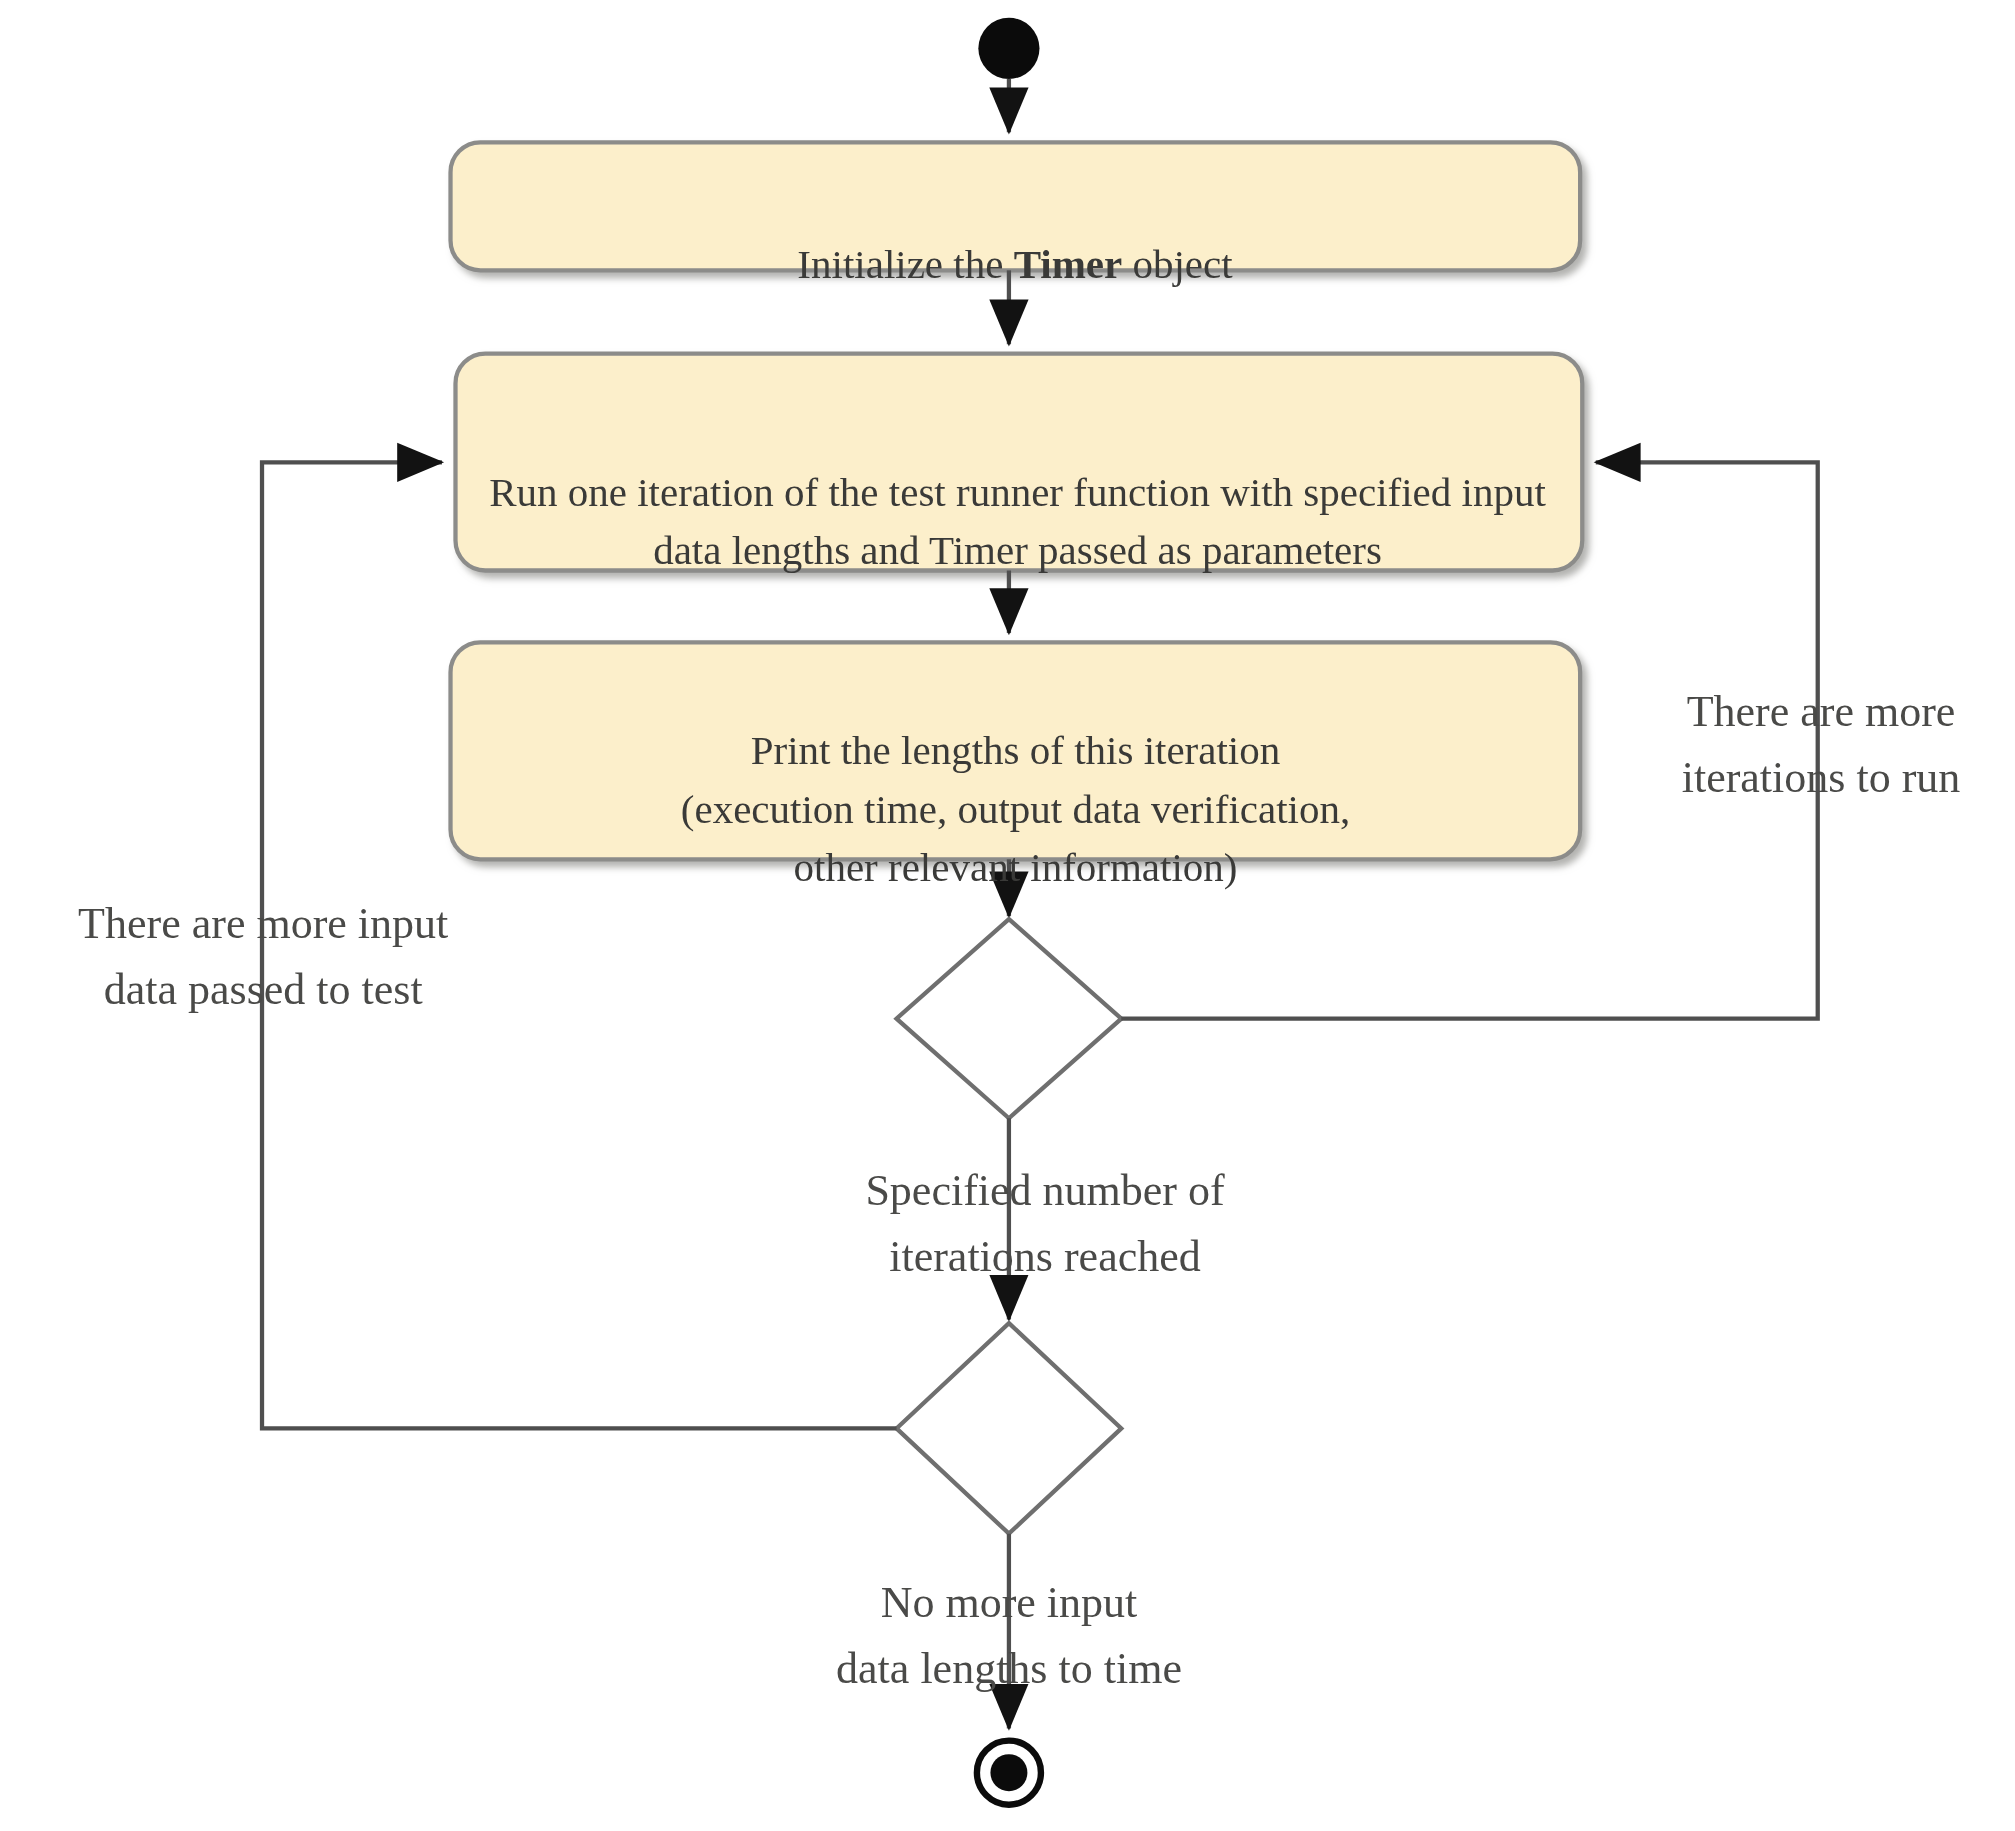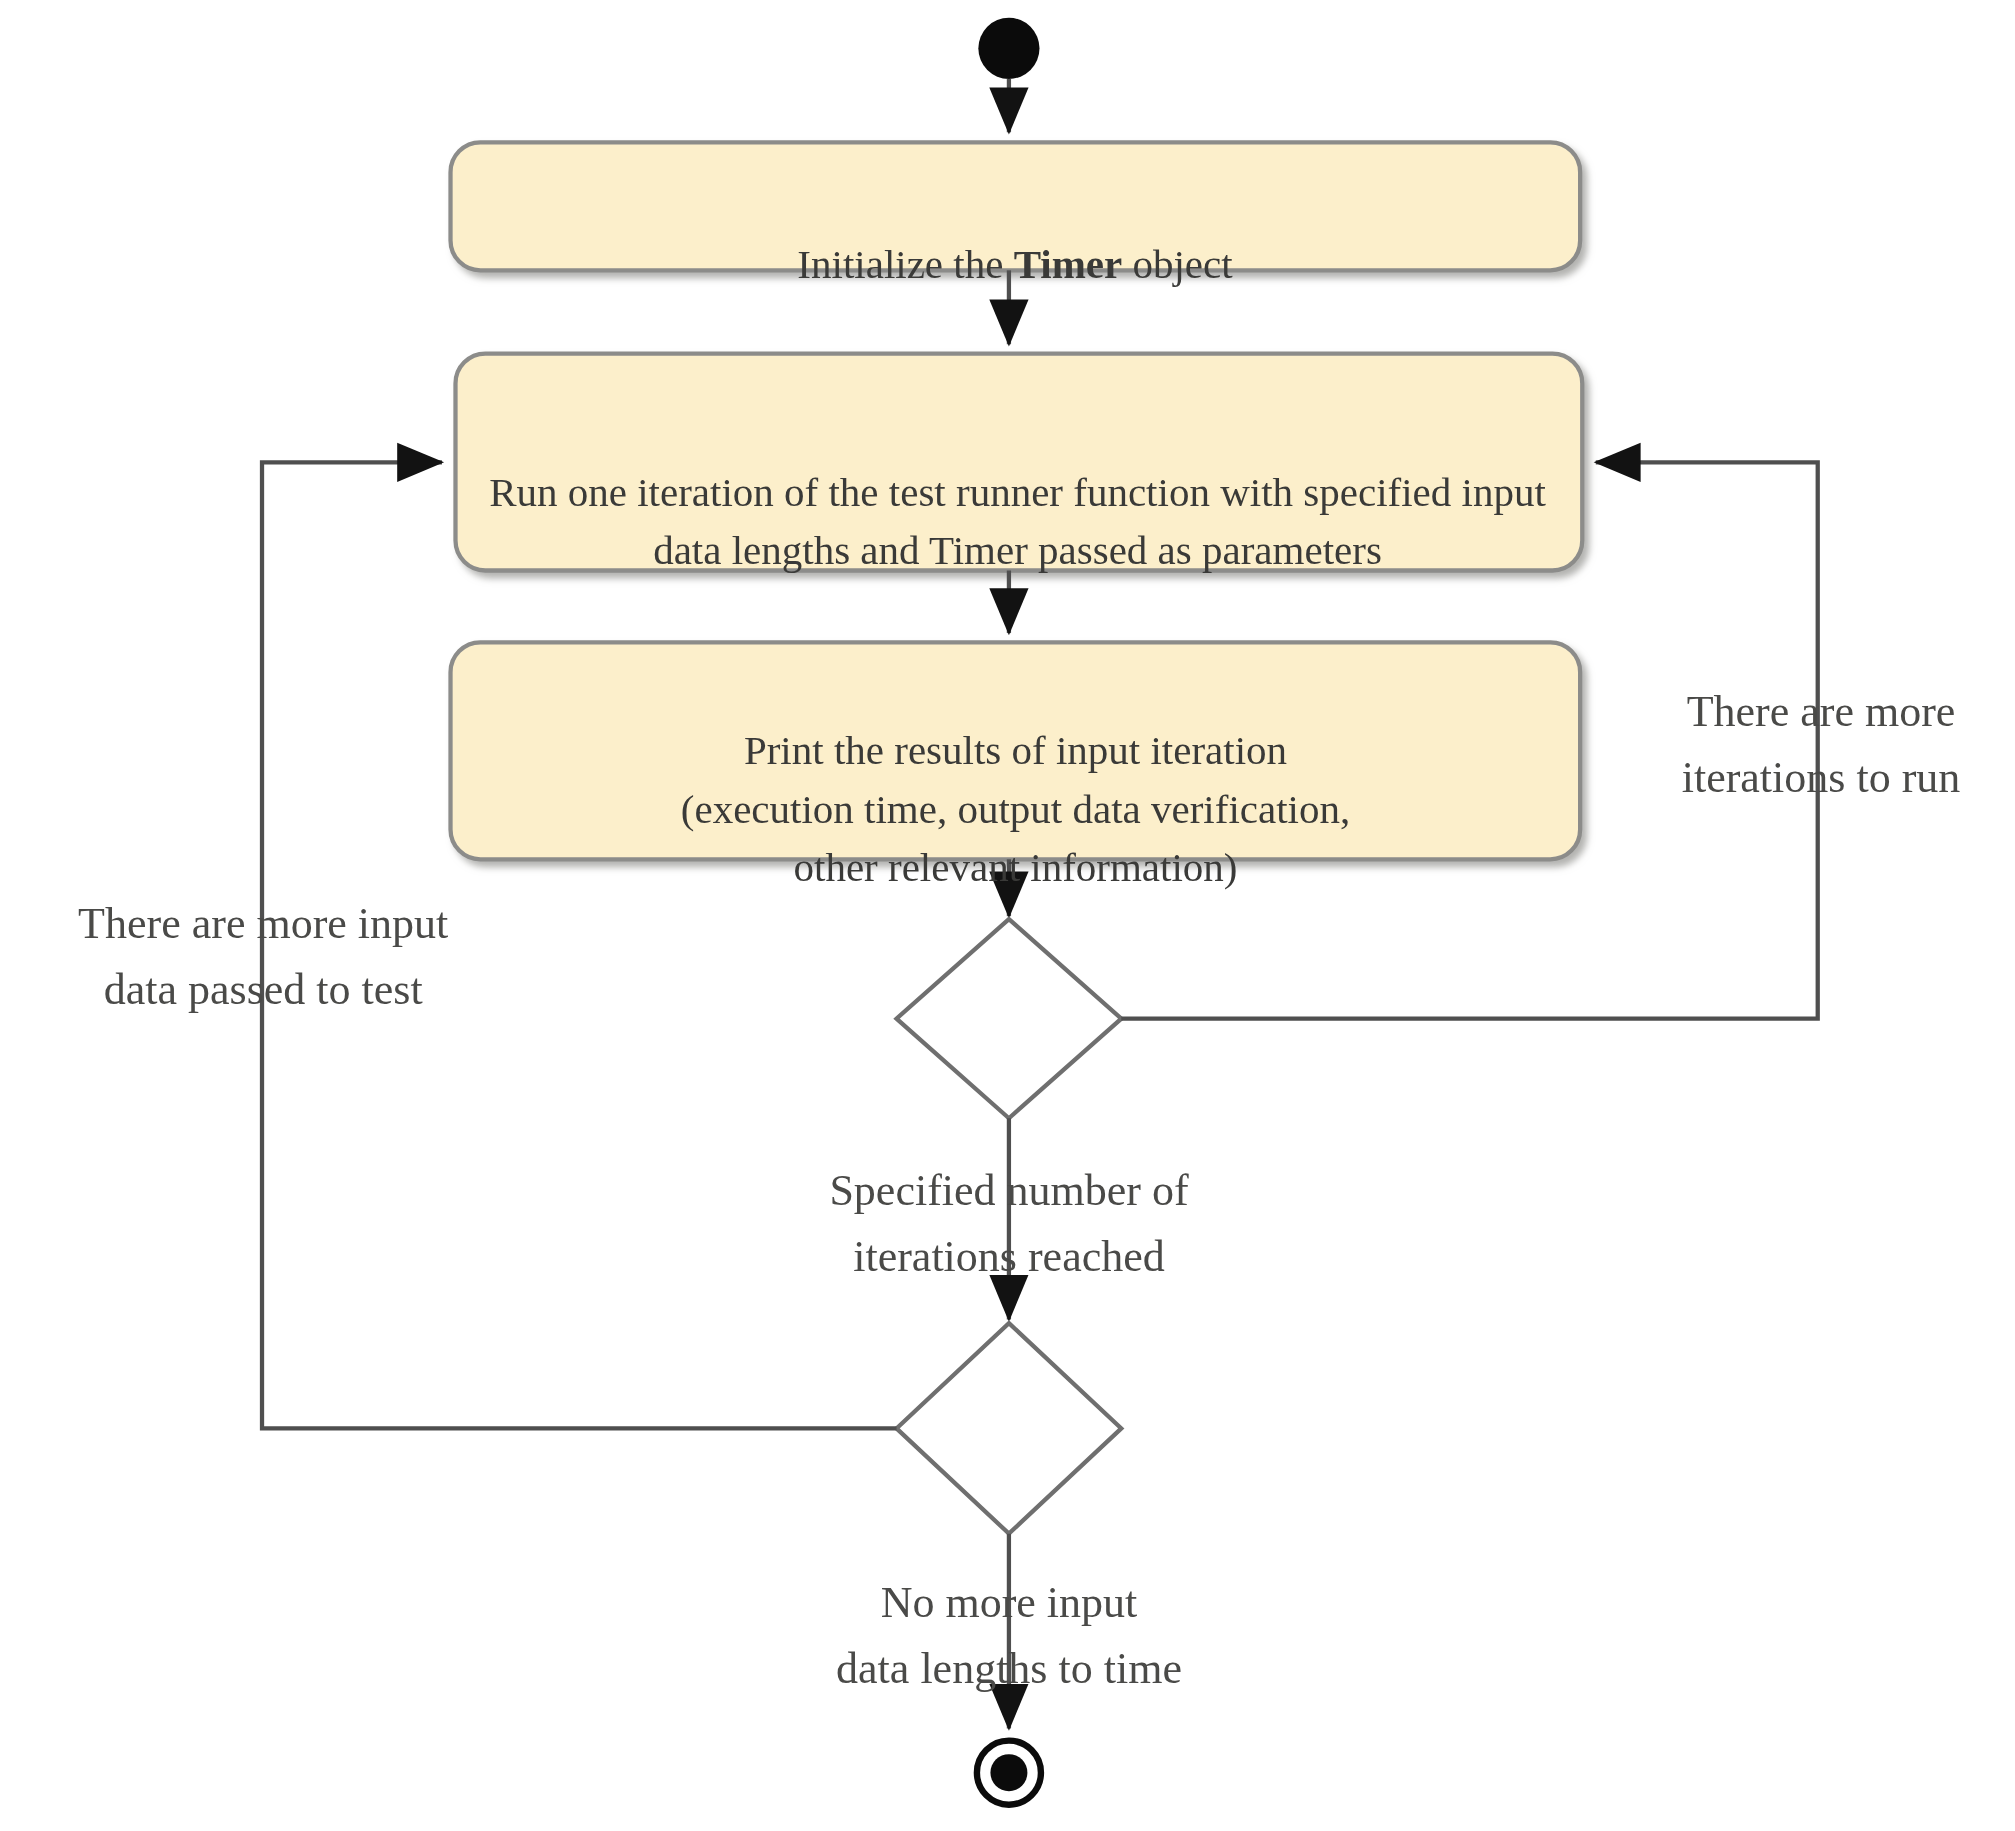--- a/index.html
+++ b/index.html
@@ -99,31 +99,31 @@
 
   <div class="node-text" style="left:484px; top:354px; width:1067px; height:217px;">
     <div class="action-text"><span>Run one iteration of the test runner function with specified input data lengths and Timer passed as parameters</span></div>
   </div>
 
   <div class="node-text" style="left:450px; top:142px; width:1130px; height:128px;">
     <div class="action-text"><span><span>Initialize the </span><span class="bold-word">Timer</span><span> object</span></span></div>
   </div>
 
   <div class="node-text" style="left:473px; top:642px; width:1085px; height:217px;">
-    <div class="action-text"><span>Print the results of input iteration
+    <div class="action-text"><span>Print the lengths of this iteration
 (execution time, output data verification,
 other relevant information)</span></div>
   </div>
 
   <div class="edge-label" style="left:1629px; top:679px; width:384px;">There are more
 iterations to run</div>
 
   <div class="edge-label" style="left:14.2px; top:891px; width:498px;">There are more input
 data passed to test</div>
 
-  <div class="edge-label" style="left:760px; top:1158px; width:498px;text-align:center;">Specified number of
+  <div class="edge-label" style="left:796px; top:1158px; width:498px;text-align:center;">Specified number of
 iterations reached</div>
 
   <div class="edge-label" style="left:760px; top:1570px; width:498px;">No more input
 data lengths to time</div>
 
 </div>
 
 
 </body></html>

